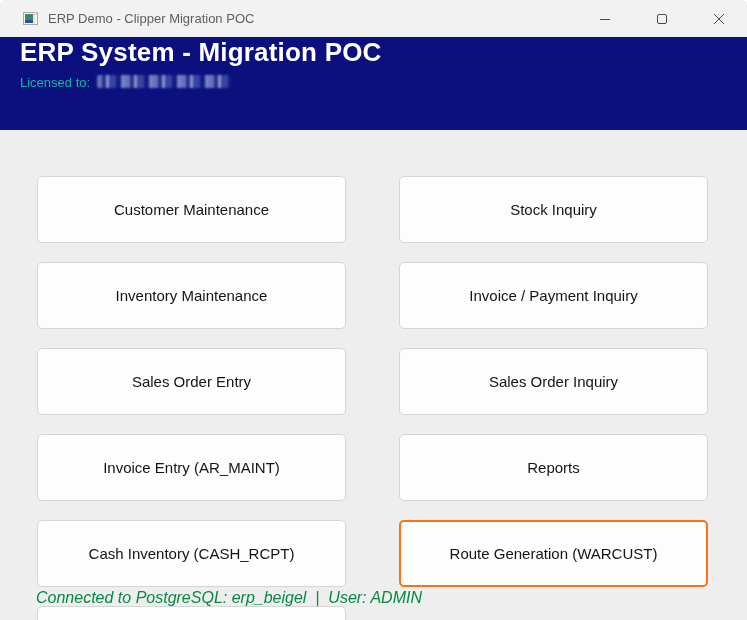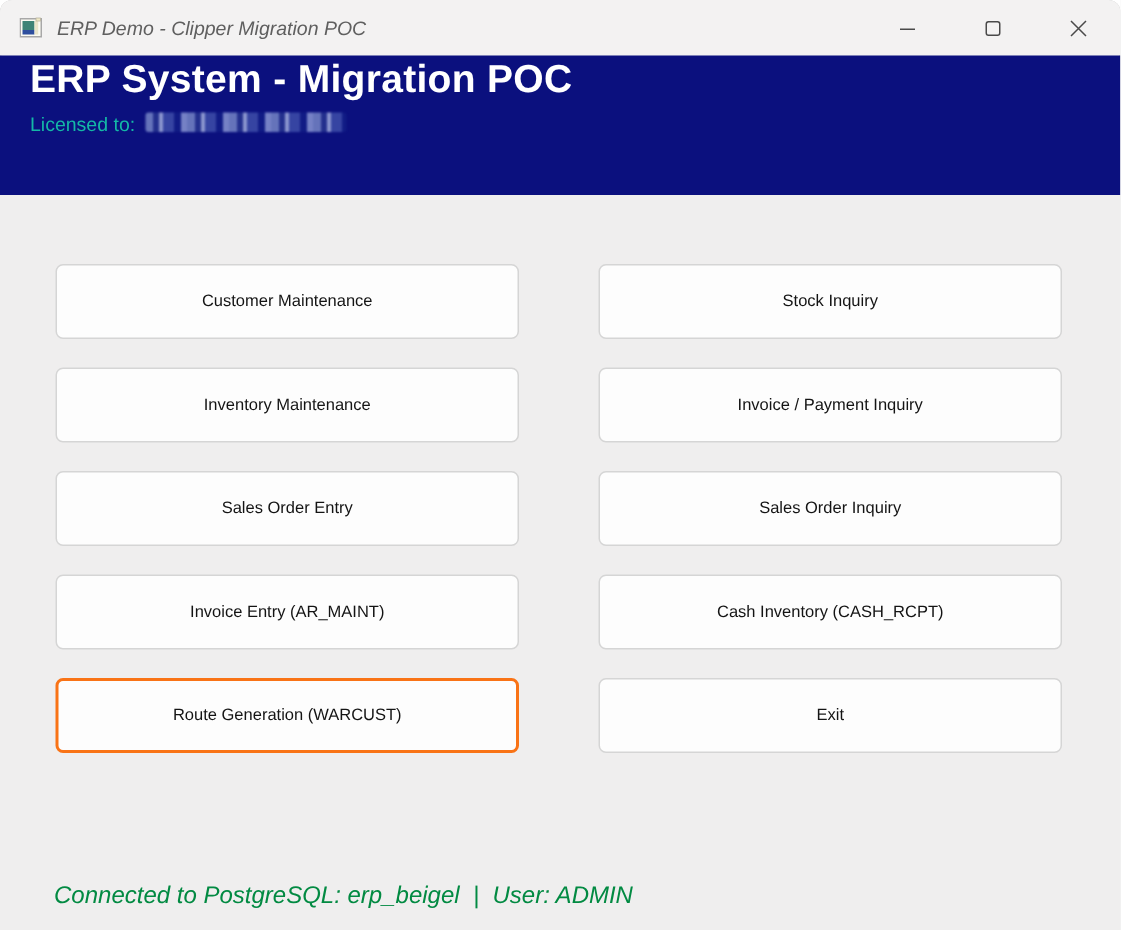--- a/index.html
+++ b/index.html
@@ -12,23 +12,22 @@
     border-radius:8px 8px 0 0;
     overflow:hidden;
     box-shadow: inset 0 0 0 1px #c9c9c9;
   }
 
   
   .titlebar{
     height:37px;
     background:#f3f2f2;
     display:flex; align-items:center;
-    padding-left:13px;
+    padding-left:23px;
     box-sizing:border-box;
-    font-style:italic;
   }
   .app-icon{ width:16px; height:16px; flex:0 0 auto; display:block; }
   .titlebar-title{
     margin-left:9px;
     font-size:13px;
     color:#5f5f5f;
     white-space:nowrap;
   }
   .controls{ margin-left:auto; display:flex; height:100%; }
   .control{
@@ -76,26 +75,26 @@
     padding:46px 39px 0 37px;
     background:#efeeee;
   }
   .menu-grid{
     display:grid;
     grid-template-columns:1fr 1fr;
     column-gap:53px;
     row-gap:19px;
   }
   .menu-btn{
-    height:50px;
+    height:67px;
     background:#fdfdfd;
     border:1px solid #d5d5d5;
     border-radius:5px;
     font-family:inherit;
-    font-size:11px;
+    font-size:15px;
     color:#141414;
     cursor:pointer;
     box-sizing:border-box;
     padding:0;
   }
   .menu-btn.focused{ border:2px solid #f97316; }
 
   .status-text{
     position:absolute;
     left:36px; bottom:13px;
@@ -149,20 +148,21 @@
 
   <div class="content">
     <div class="menu-grid">
       <button class="menu-btn">Customer Maintenance</button>
       <button class="menu-btn">Stock Inquiry</button>
       <button class="menu-btn">Inventory Maintenance</button>
       <button class="menu-btn">Invoice / Payment Inquiry</button>
       <button class="menu-btn">Sales Order Entry</button>
       <button class="menu-btn">Sales Order Inquiry</button>
       <button class="menu-btn">Invoice Entry (AR_MAINT)</button>
+      <button class="menu-btn">Reports</button>
       <button class="menu-btn">Cash Inventory (CASH_RCPT)</button>
       <button class="menu-btn focused">Route Generation (WARCUST)</button>
       <button class="menu-btn">Exit</button>
     </div>
 
     <div class="status-text">Connected to PostgreSQL: erp_beigel  |  User: ADMIN</div>
   </div>
 
 </div>
 

